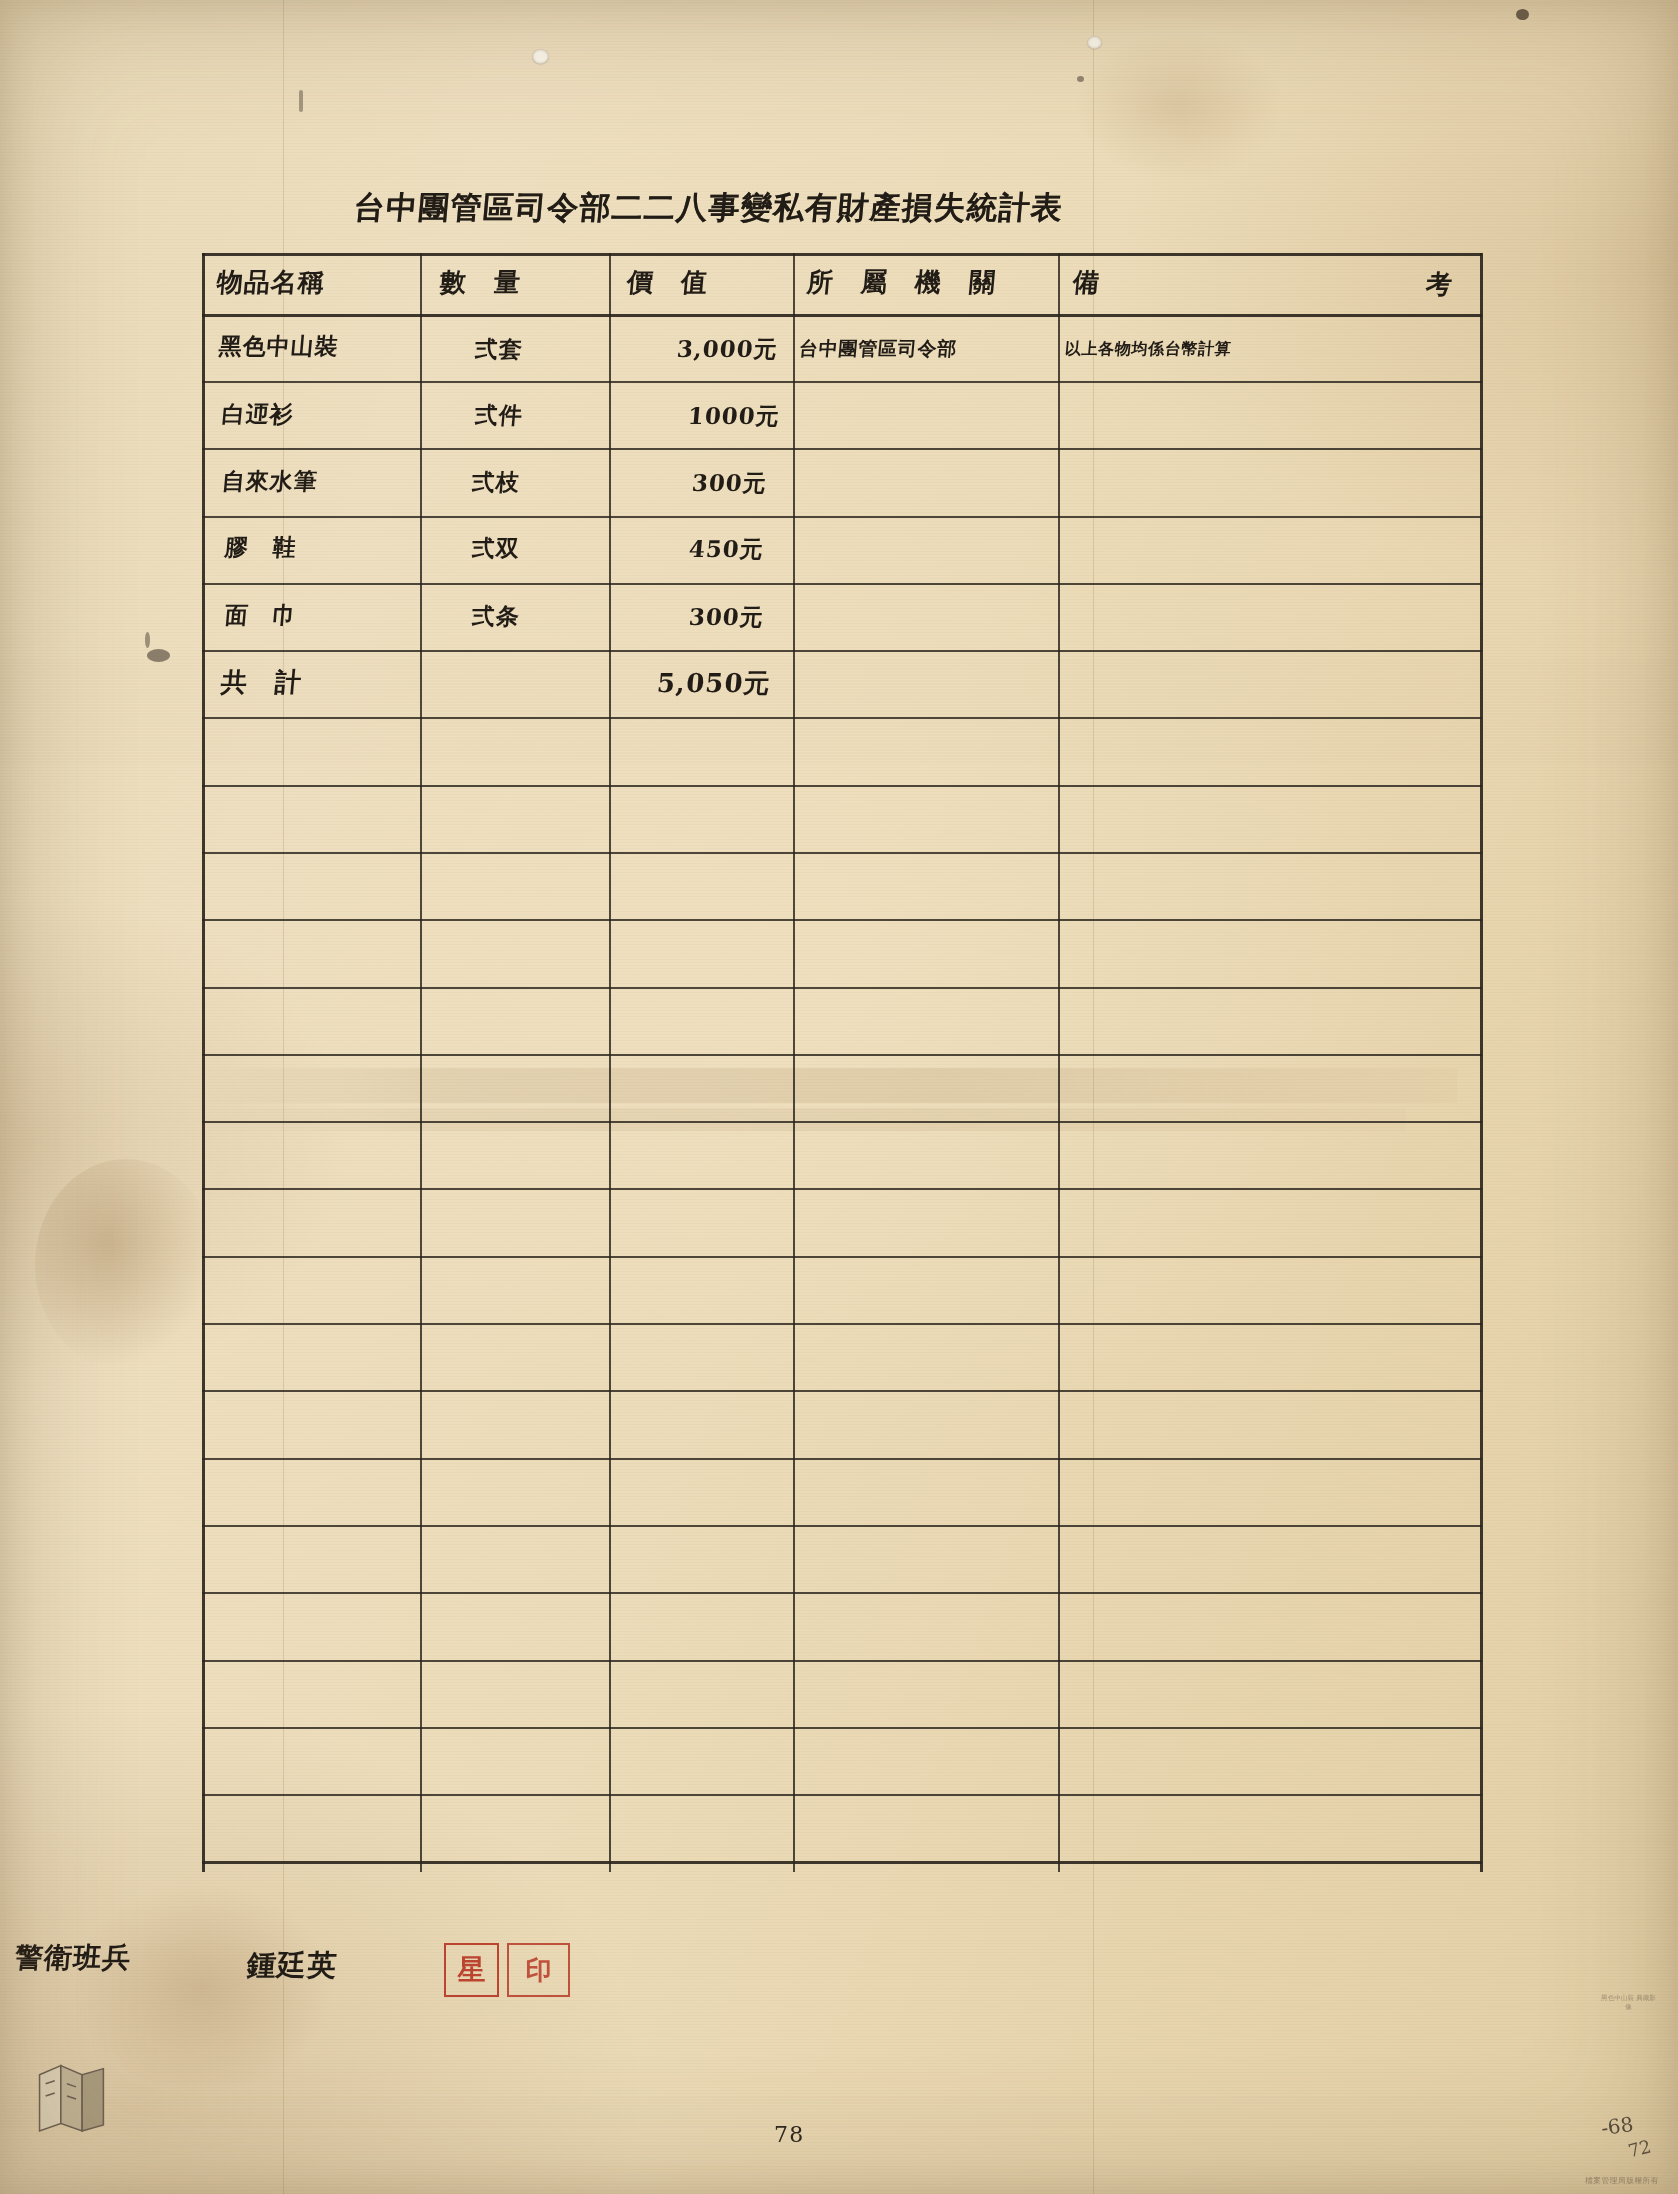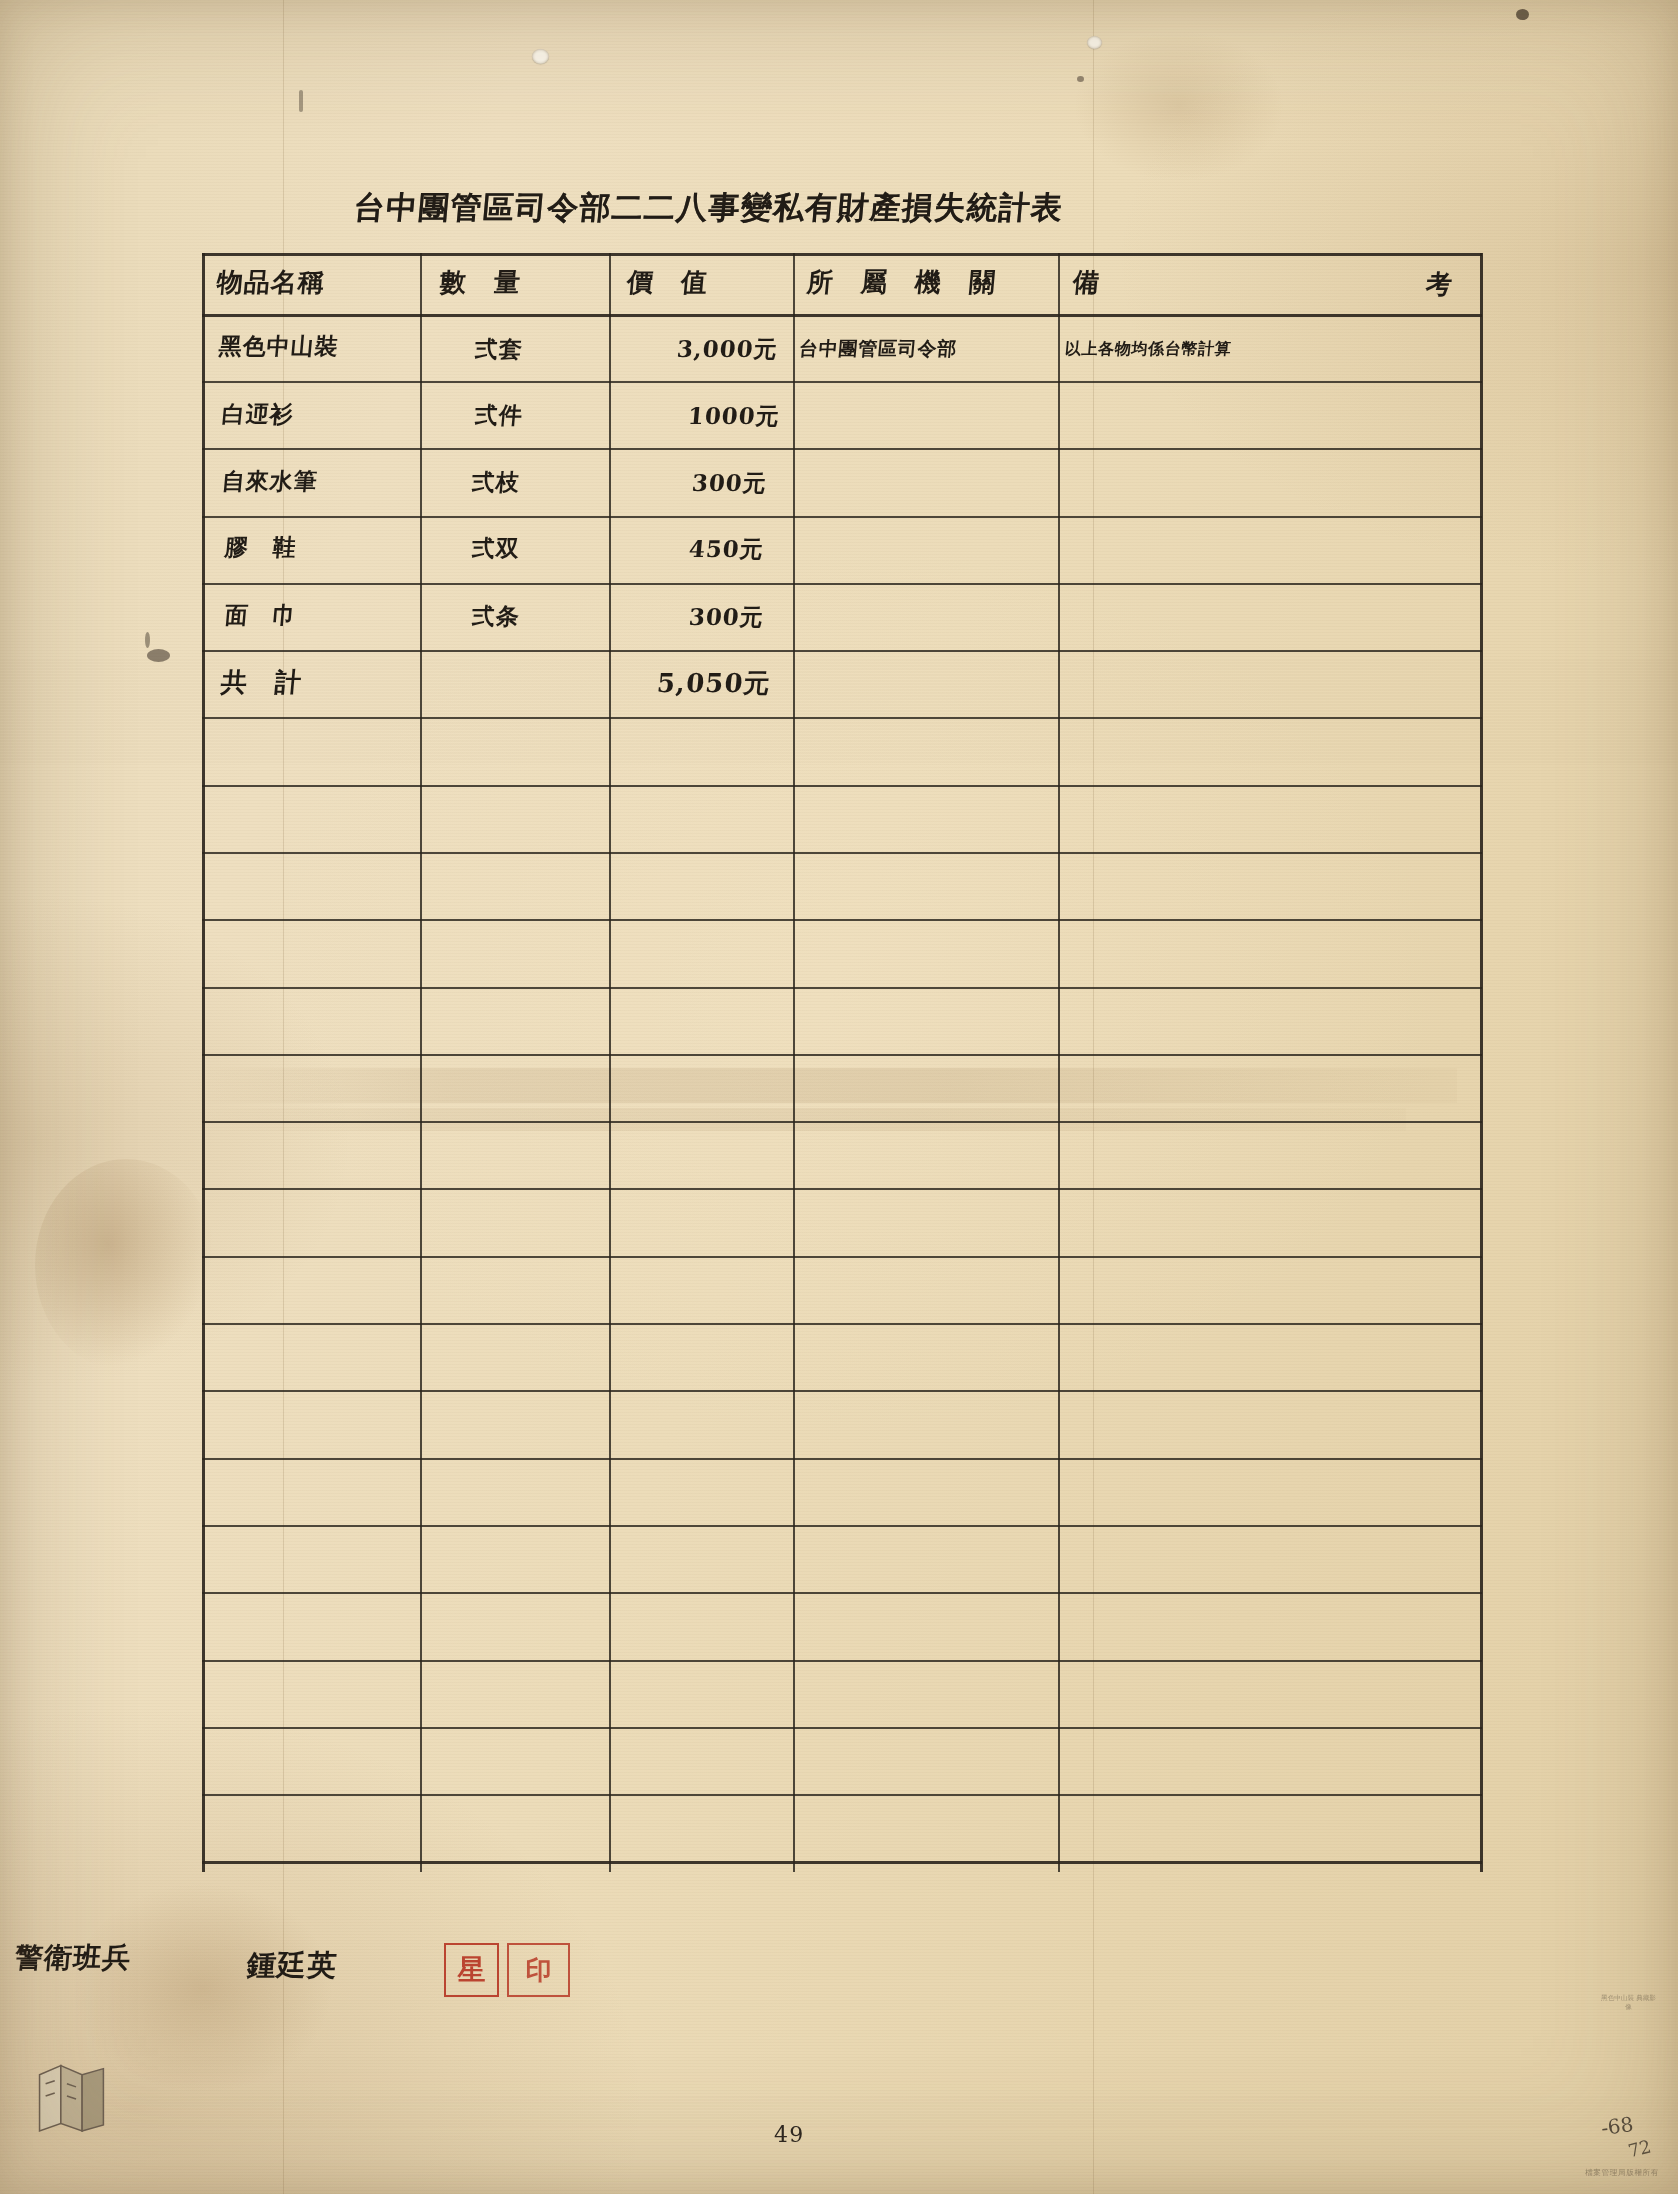--- a/index.html
+++ b/index.html
@@ -158,21 +158,21 @@
     bottom: 35px;
     font-family: "DejaVu Serif", serif;
     font-size: 18px;
     color: #3a332a;
     transform: rotate(-14deg);
     opacity: .8;
   }
   .watermark {
     position: absolute;
     right: 20px;
-    bottom: 16px;
+    bottom: 8px;
     font-family: Liberation Sans, sans-serif;
     font-size: 7.6px;
     color: rgba(60,52,42,0.45);
     letter-spacing: .08em;
   }
   .watermark2 {
     position: absolute;
     right: 20px;
     bottom: 182px;
     width: 61px;
@@ -291,21 +291,21 @@
     <div class="cell hand" style="left:19px;  top:416px; font-size:26px;">共　計</div>
     <div class="cell hand" style="left:455px; top:417px; font-size:26px;">5,050元</div>
   </div>
 
   <div class="sig hand" style="left:15px;  top:1944px;">警衛班兵</div>
   <div class="sig hand" style="left:247px; top:1951px; font-size:29px;">鍾廷英</div>
 
   <div class="seal" style="left:444px; top:1943px; width:51px; height:50px; font-size:28px;">星</div>
   <div class="seal blurred" style="left:507px; top:1943px; width:59px; height:50px; font-size:26px;">印</div>
 
-  <div class="page-no">49</div>
+  <div class="page-no">78</div>
   <div class="corner-mark">-68</div>
   <div class="corner-mark2">72</div>
   <div class="watermark">檔案管理局版權所有</div>
   <div class="watermark2">黑色中山裝 典藏影像</div>
 
   <div class="logo">
     <svg viewBox="0 0 100 100" width="76" height="76" aria-hidden="true">
       <polygon points="6,22 34,10 34,86 6,96" fill="#d9cdb2" stroke="#6d6052" stroke-width="2"></polygon>
       <polygon points="34,10 62,22 62,96 34,86" fill="#bfb193" stroke="#6d6052" stroke-width="2"></polygon>
       <polygon points="62,22 90,14 90,88 62,96" fill="#a89a7c" stroke="#6d6052" stroke-width="2"></polygon>

